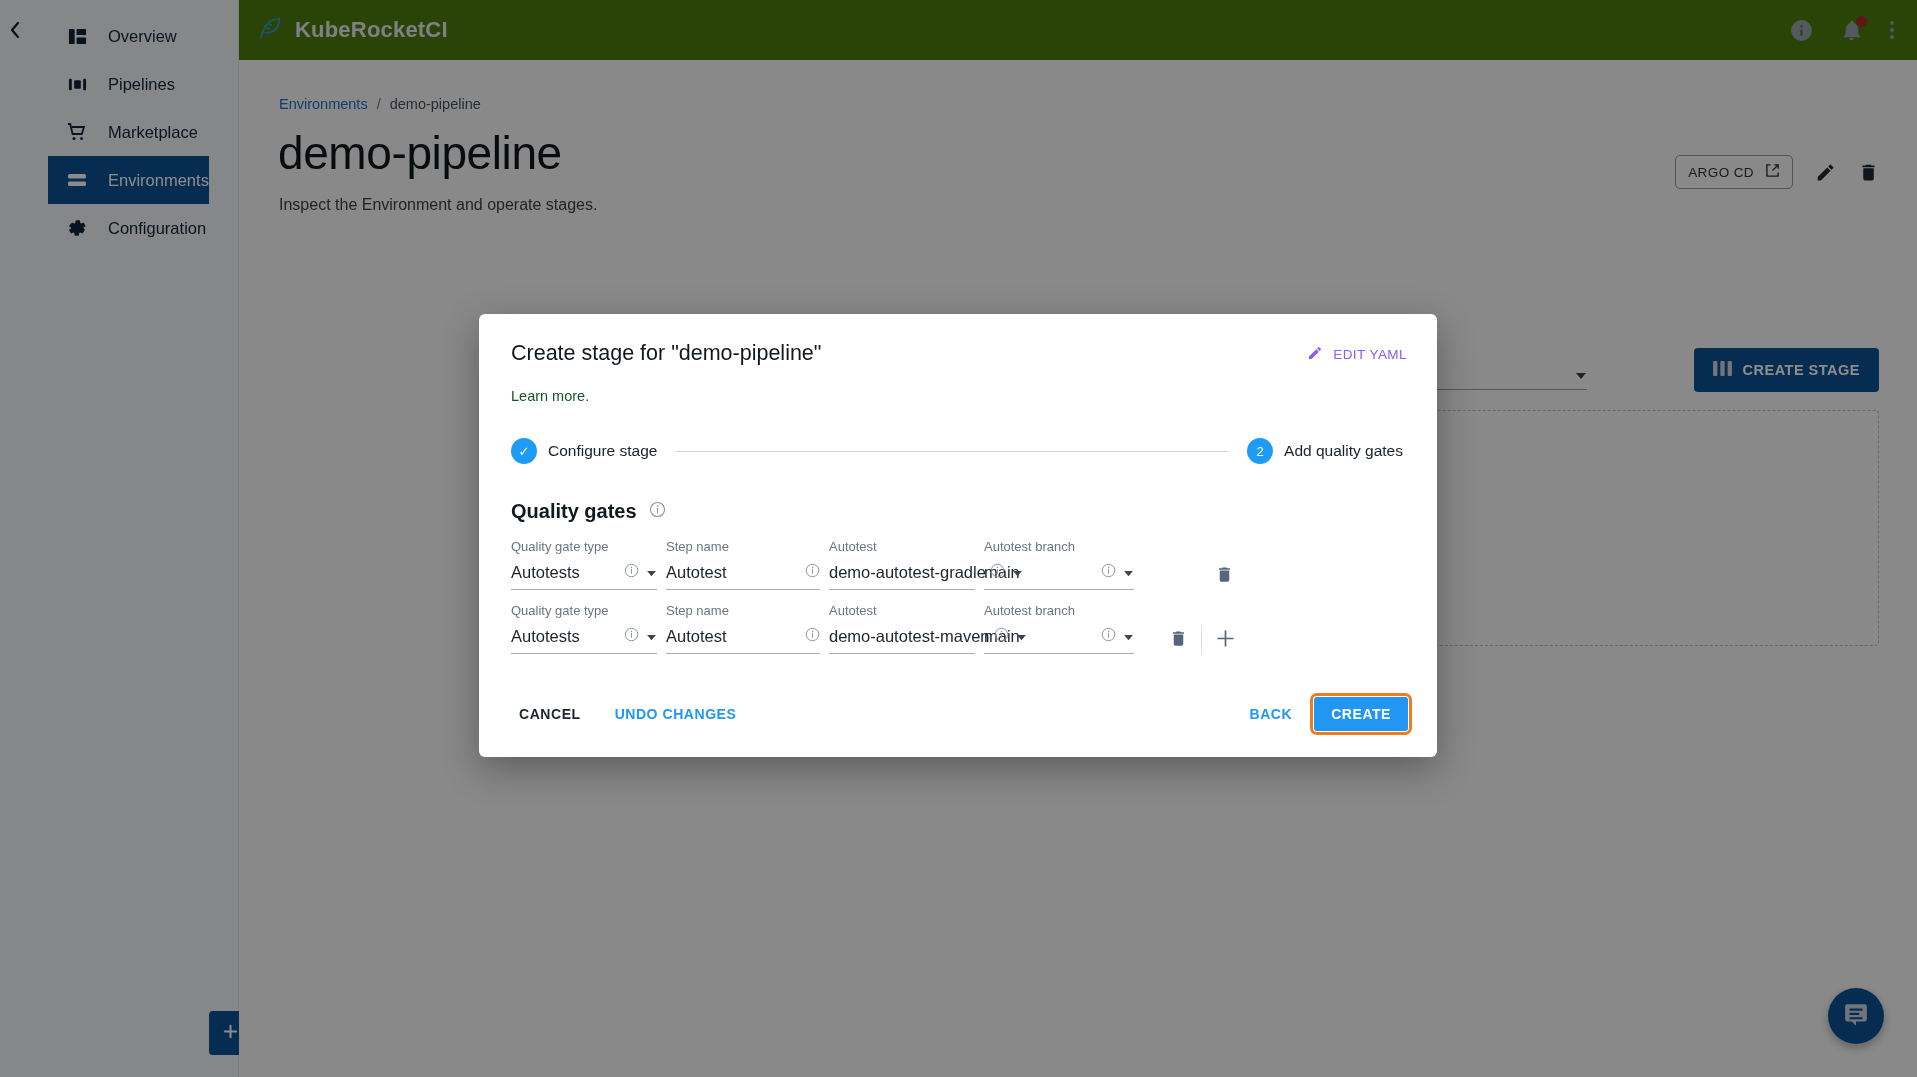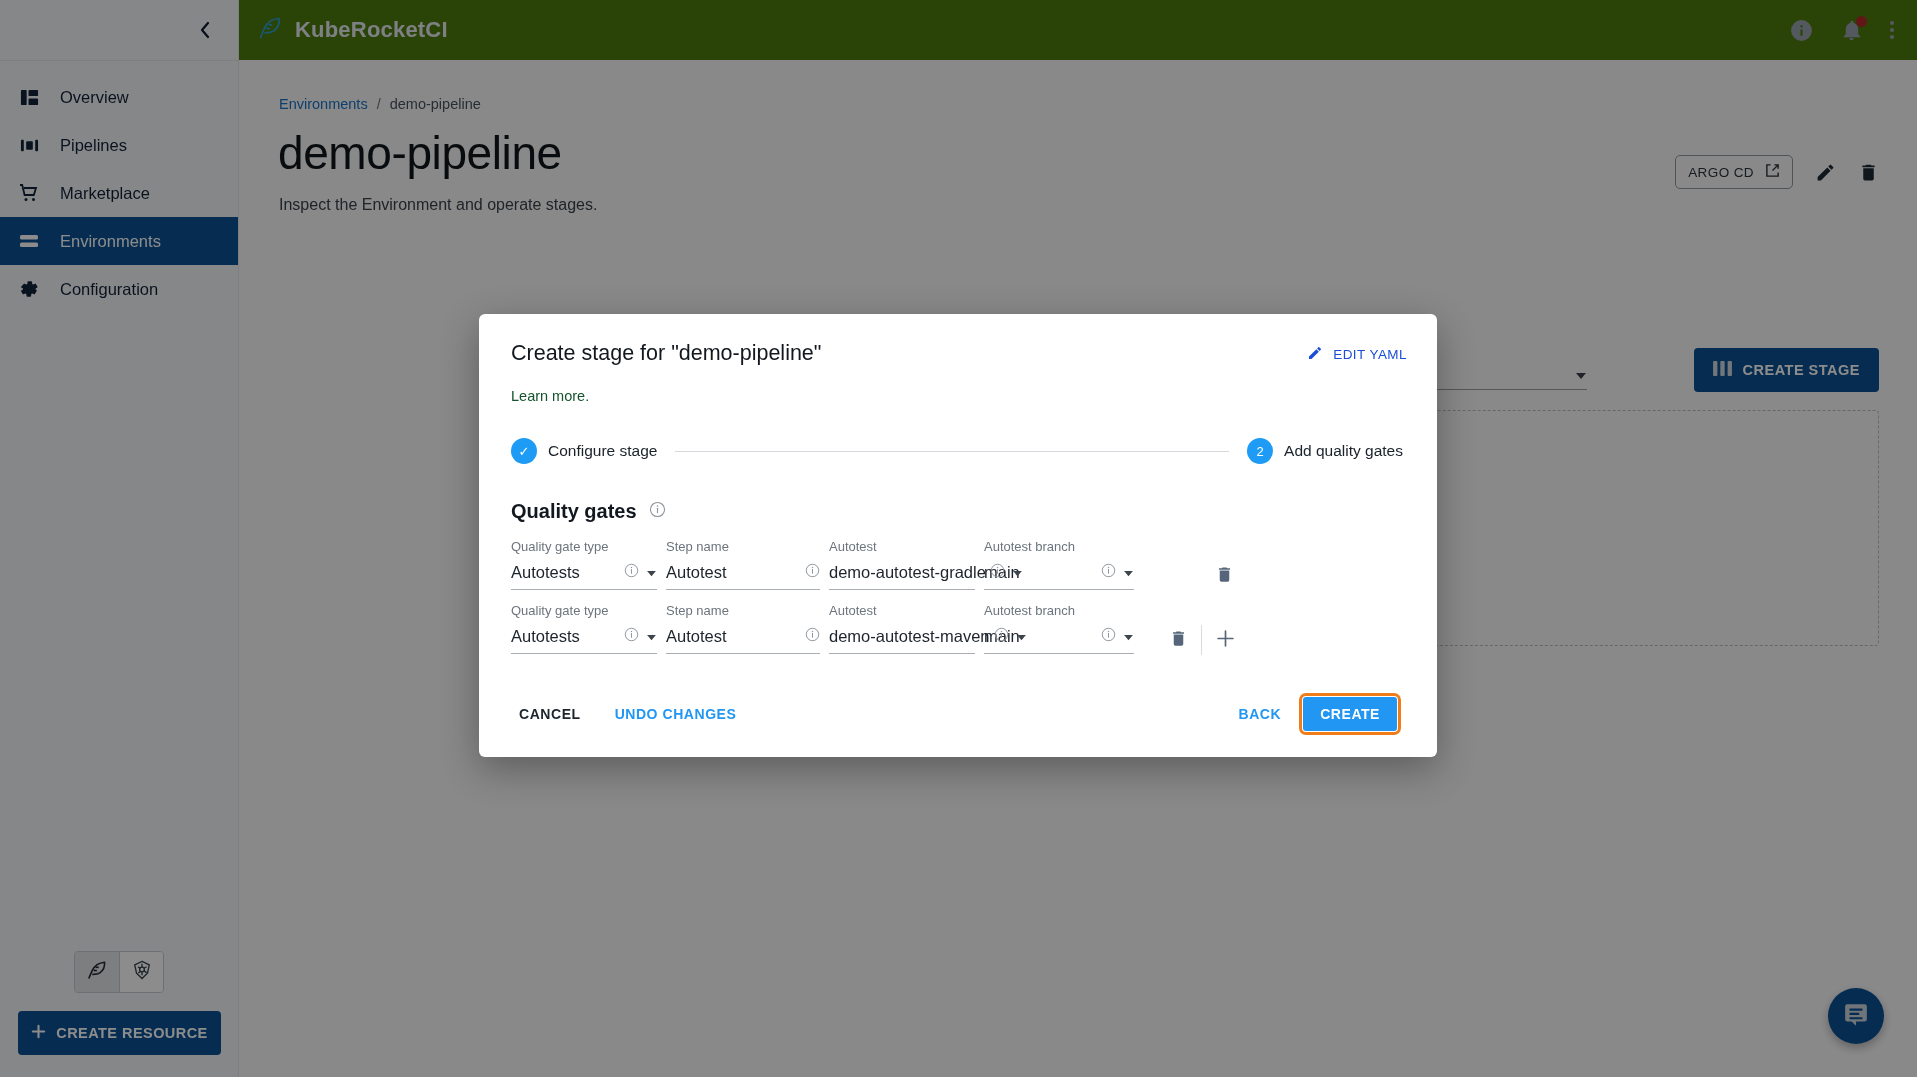--- a/index.html
+++ b/index.html
@@ -9,21 +9,21 @@
     overflow: hidden;
     background: #fafafa;
   }
   #app { position: relative; width: 1917px; height: 1077px; }
 
   
   .sidebar {
     position: absolute; left: 0; top: 0;
     width: 239px; height: 1077px;
     background: #f5f6f7;
-    display: flex; flex-direction: column;
+    display: flex; 
     border-right: 1px solid #e3e5e8;
   }
   .sidebar-top {
     height: 60px; display: flex; align-items: center; justify-content: flex-end;
     padding-right: 20px;
   }
   .collapse-btn {
     width: 28px; height: 28px; display: flex; align-items: center; justify-content: center;
     cursor: pointer; color: #0a1b2e;
   }
@@ -126,21 +126,21 @@
   .overlay { position: absolute; inset: 0; background: rgba(0,0,0,.45); }
   .modal {
     position: absolute; left: 479px; top: 314px; width: 958px;
     background: #fff; border-radius: 6px; box-shadow: 0 12px 38px rgba(0,0,0,.32);
     padding: 0;
   }
   .modal-head { display: flex; align-items: flex-start; padding: 27px 30px 0 32px; }
   .modal-title { font-size: 21.5px; color: #12181f; font-weight: 400; }
   .edit-yaml {
     margin-left: auto; display: flex; align-items: center; gap: 10px;
-    color: #1d4ed8; font-size: 13.5px; letter-spacing: .45px; cursor: pointer;
+    color: #8b5cf6; font-size: 13.5px; letter-spacing: .45px; cursor: pointer;
     background: none; border: none; font-family: "Liberation Sans", sans-serif;
     padding-top: 4px;
   }
   .learn-more { padding: 22px 0 0 32px; color: #14532d; font-size: 14.5px; cursor: pointer; }
 
   .stepper { display: flex; align-items: center; padding: 34px 34px 0 32px; }
   .step { display: flex; align-items: center; gap: 11px; }
   .step-circle {
     width: 26px; height: 26px; border-radius: 50%; background: #1e9cf5;
     display: flex; align-items: center; justify-content: center;
@@ -171,21 +171,21 @@
   .f-auto .field-icons { position: relative; z-index: 1; }
 
   .row-actions { display: flex; align-items: center; gap: 0; margin-left: 100px; padding-top: 22px; }
   .act-btn {
     width: 46px; height: 46px; display: flex; align-items: center; justify-content: center;
     cursor: pointer; color: #56657a; background: none; border: none;
   }
   .act-divider { width: 1px; height: 30px; background: #d8dbdf; }
 
   .modal-foot {
-    display: flex; align-items: center; padding: 30px 40px 26px 32px;
+    display: flex; align-items: center; padding: 30px 29px 26px 32px;
   }
   .txt-btn {
     background: none; border: none; cursor: pointer; letter-spacing: .55px;
     font-size: 14px; font-weight: 600; font-family: "Liberation Sans", sans-serif;
     padding: 6px 8px;
   }
   .btn-cancel { color: #1c242d; }
   .btn-undo { color: #2196f3; margin-left: 18px; }
   .btn-back { color: #2196f3; margin-left: auto; }
   .btn-create {

